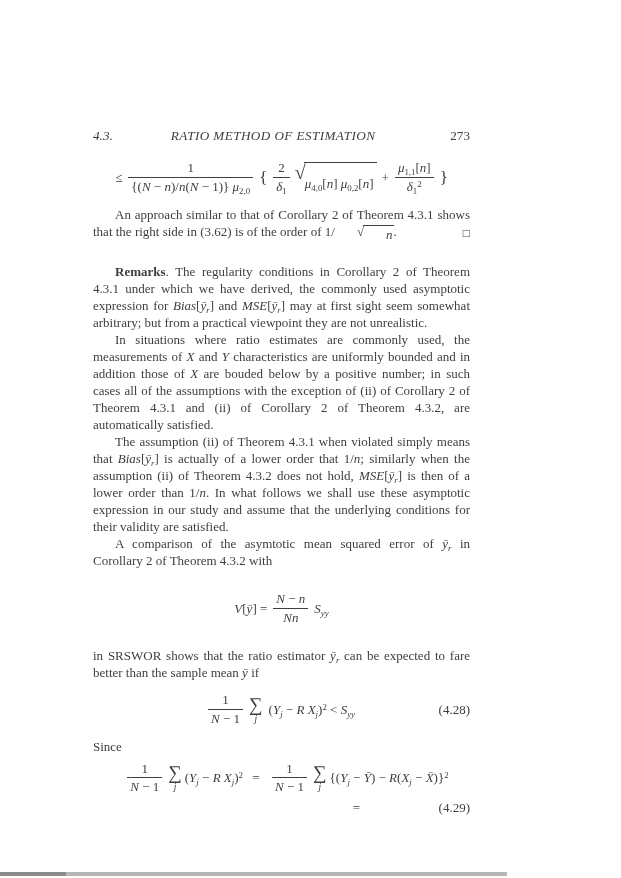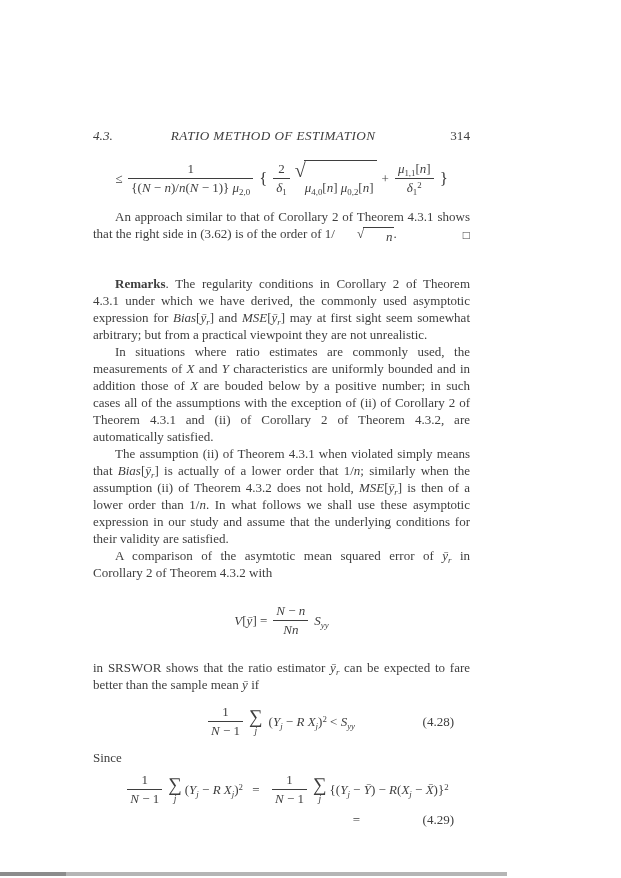--- a/index.html
+++ b/index.html
@@ -29,28 +29,28 @@
           vertical-align:middle; margin:0 3px; line-height:1.2; }
   .frac .num { align-self:stretch; text-align:center;
                border-bottom:1px solid currentColor; padding:0 3px 1px; }
   .frac .den { padding:1px 3px 0; }
   .sum { display:inline-flex; flex-direction:column; align-items:center;
          margin:0 3px; line-height:1; }
   .sum .sigma { font-size:19px; }
   .sum .limit { font-size:9.5px; margin-top:1px; }
   .sqrt { display:inline-flex; align-items:flex-start; margin:0 2px; }
   .sqrt .rad { font-size:20px; line-height:1; }
-  .sqrt .rand { border-top:1px solid currentColor; padding:18px 3px 0 1px;
+  .sqrt .rand { border-top:1px solid currentColor; padding:12px 3px 0 1px;
                 margin-left:-2px; white-space:nowrap;font-family:Liberation Serif, serif; }
   .isqrt { display:inline-flex; align-items:flex-start; }
   .isqrt .rad { line-height:1; }
   .isqrt .rand { border-top:1px solid currentColor; margin-left:-1px;
                  padding:0 1px; font-style:italic; }
   .brace { font-size:17px; }
-  .eqno { position:absolute; right:16px; }
+  .eqno { position:absolute; right:0; }
   sub { font-size:68%; vertical-align:-0.35em; line-height:0; }
   sup { font-size:68%; vertical-align:0.45em; line-height:0; }
 
   
   .align-row { display:flex; justify-content:center; align-items:center;
                position:relative; margin:4px 0; }
   .align-row .lhs { width:150px; display:flex; justify-content:flex-end;
                     align-items:center; white-space:nowrap; }
   .align-row .mid { width:26px; text-align:center; }
   .align-row .rhs { width:201px; display:flex; justify-content:flex-start;
@@ -67,21 +67,21 @@
 </style>
 </head>
 <body>
 
 <div class="screen">
   <div class="content">
 
     <div class="header">
       <span class="sec">4.3.</span>
       <span class="ttl">RATIO METHOD OF ESTIMATION</span>
-      <span class="pg">314</span>
+      <span class="pg">273</span>
     </div>
 
     <div class="deq" style="margin-top:16px;">
       <span class="tok">≤</span>
       <span class="frac">
         <span class="num">1</span>
         <span class="den">{(<i>N</i> − <i>n</i>)/<i>n</i>(<i>N</i> − 1)} <i>μ</i><sub>2,0</sub></span>
       </span>
       <span class="tok brace">{</span>
       <span class="frac">
@@ -103,21 +103,21 @@
     <div class="para-wrap">
       <p class="indent">
         <span>An approach similar to that of Corollary 2 of Theorem 4.3.1 shows that the right side in (3.62) is of the order of 1/</span><span class="isqrt">
             <span class="rad">√</span>
             <span class="rand">n</span>
           </span><span>.</span>
       </p>
       <span class="qed">□</span>
     </div>
 
-    <p class="indent" style="margin-top:30px;"><b>Remarks</b>.  The regularity conditions in Corollary 2 of Theorem 4.3.1 under which we have derived, the commonly used asymptotic expression for <i>Bias</i>[<i>ȳ<sub>r</sub></i>] and <i>MSE</i>[<i>ȳ<sub>r</sub></i>] may at first sight seem somewhat arbitrary; but from a practical viewpoint they are not unrealistic.</p>
+    <p class="indent" style="margin-top:20px;"><b>Remarks</b>.  The regularity conditions in Corollary 2 of Theorem 4.3.1 under which we have derived, the commonly used asymptotic expression for <i>Bias</i>[<i>ȳ<sub>r</sub></i>] and <i>MSE</i>[<i>ȳ<sub>r</sub></i>] may at first sight seem somewhat arbitrary; but from a practical viewpoint they are not unrealistic.</p>
 
     <p class="indent">In situations where ratio estimates are commonly used, the measurements of <i>X</i> and <i>Y</i> characteristics are uniformly bounded and in addition those of <i>X</i> are bouded below by a positive number; in such cases all of the assumptions with the exception of (ii) of Corollary 2 of Theorem 4.3.1 and (ii) of Corollary 2 of Theorem 4.3.2, are automatically satisfied.</p>
 
     <p class="indent">The assumption (ii) of Theorem 4.3.1 when violated simply means that <i>Bias</i>[<i>ȳ<sub>r</sub></i>] is actually of a lower order that 1/<i>n</i>; similarly when the assumption (ii) of Theorem 4.3.2 does not hold, <i>MSE</i>[<i>ȳ<sub>r</sub></i>] is then of a lower order than 1/<i>n</i>. In what follows we shall use these asymptotic expression in our study and assume that the underlying conditions for their validity are satisfied.</p>
 
     <p class="indent">A comparison of the asymtotic mean squared error of <i>ȳ<sub>r</sub></i> in Corollary 2 of Theorem 4.3.2 with</p>
 
     <div class="deq" style="margin:22px 0;">
       <span class="tok"><i>V</i>[<i>ȳ</i>] =</span>
       <span class="frac">

